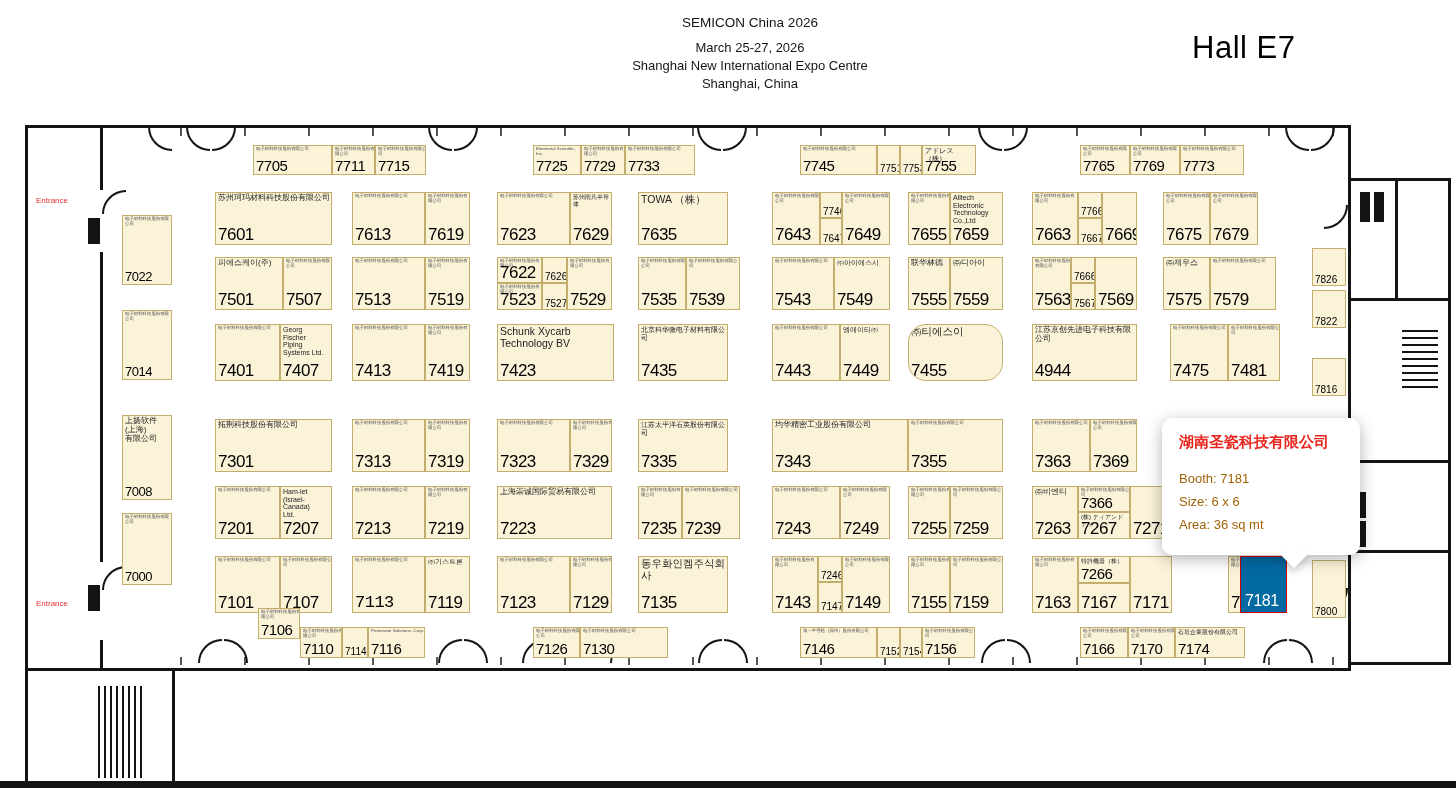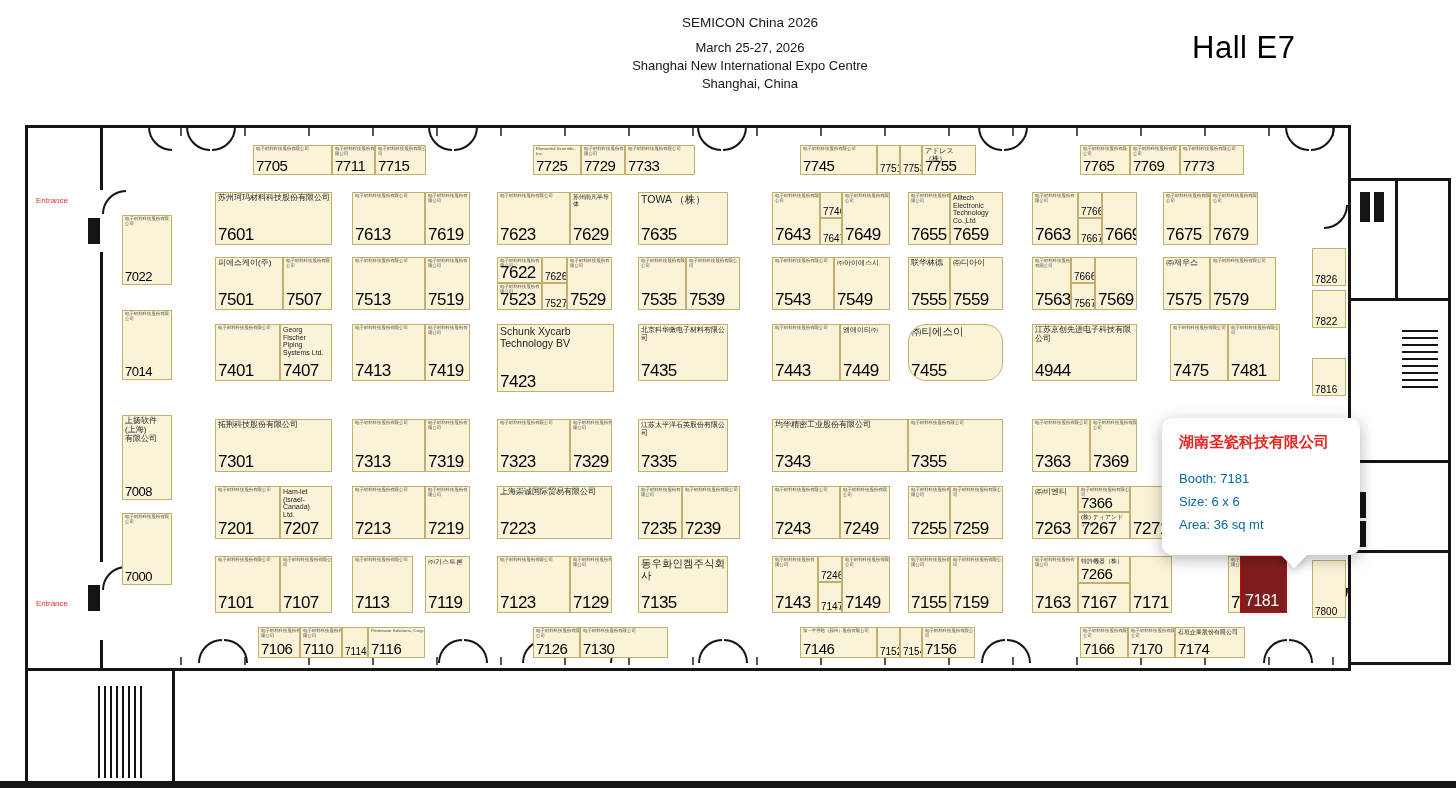--- a/index.html
+++ b/index.html
@@ -15,34 +15,34 @@
   .panel{position:absolute;background:#141414;z-index:2;}
   .hatch-v{position:absolute;z-index:2;background:repeating-linear-gradient(90deg,#141414 0 2px,transparent 2px 6px);}
   .hatch-h{position:absolute;z-index:2;background:repeating-linear-gradient(0deg,#141414 0 2px,transparent 2px 7px);}
   .ticks{position:absolute;z-index:0;background:repeating-linear-gradient(90deg,#2a2a2a 0 2px,transparent 2px 64px);opacity:.8;height:8px;}
   .door{position:absolute;width:24px;height:24px;border-left:2px solid #141414;border-bottom:2px solid #141414;
         border-bottom-left-radius:100%;box-sizing:border-box;z-index:2;background:transparent;}
   .dx{transform:scaleX(-1);} .dy{transform:scaleY(-1);} .dxy{transform:scale(-1,-1);}
   .dr{transform:rotate(90deg);} .dl{transform:rotate(-90deg);}
   
   .booth{position:absolute;background:#faf3d8;border:1px solid #c3ae6e;box-sizing:border-box;overflow:hidden;z-index:3;}
-  .booth.red{background:#7f1d1d;border-color:#d40000;}
+  .booth.red{background:#0369a1;border-color:#d40000;}
   .num{position:absolute;left:2px;bottom:0;line-height:1.05;color:#000;letter-spacing:-0.5px;white-space:nowrap;}
   .n-b{font-size:17px;} .n-m{font-size:15px;} .n-s{font-size:10px;letter-spacing:0;} .n-lc{font-size:13px;}
   .booth.red .num{color:#fff;font-size:16px;left:4px;bottom:2px;}
   .lab{position:absolute;left:2px;top:1px;right:1px;color:#222;line-height:1.1;white-space:pre-line;}
   .lab-l{font-size:10.5px;} .lab-m{font-size:8px;} .lab-s{font-size:7px;} .lab-xs{font-size:6px;}
   .lab-t{font-size:8px;transform:scale(.55);transform-origin:0 0;width:180%;color:#4a4a4a;}
   
   .entrance{position:absolute;color:#e03131;font-size:8px;z-index:3;width:60px;}
   
   #tooltip{position:absolute;left:1162px;top:418px;width:198px;box-sizing:border-box;background:#fff;border-radius:10px;
            padding:15px 17px 19px 17px;box-shadow:0 4px 16px rgba(0,0,0,.30);z-index:10;}
   #tooltip .tt-title{color:#e8251f;font-weight:bold;font-size:15px;margin-bottom:16px;white-space:nowrap;}
-  #tooltip .tt-line{color:#0369a1;font-size:13px;line-height:1.75;}
+  #tooltip .tt-line{color:#a16207;font-size:13px;line-height:1.75;}
   #tt-tail{position:absolute;left:122px;bottom:-9px;width:20px;height:20px;background:#fff;transform:rotate(45deg);
            box-shadow:4px 4px 6px rgba(0,0,0,.12);z-index:9;}
 </style>
 </head>
 <body>
 
 <div id="header">
   <div class="h-line1">SEMICON China 2026</div>
   <div>March 25-27, 2026</div>
   <div>Shanghai New International Expo Centre</div>
@@ -322,21 +322,21 @@
       <div class="num n-b">7407</div>
     </div>
     <div class="booth" style="left: 352px; top: 324px; width: 73px; height: 57px;">
       <div class="lab lab-t">电子材料科技股份有限公司</div>
       <div class="num n-b">7413</div>
     </div>
     <div class="booth" style="left: 425px; top: 324px; width: 45px; height: 57px;">
       <div class="lab lab-t">电子材料科技股份有限公司</div>
       <div class="num n-b">7419</div>
     </div>
-    <div class="booth" style="left: 497px; top: 324px; width: 117px; height: 68px;">
+    <div class="booth" style="left: 497px; top: 324px; width: 117px; height: 57px;">
       <div class="lab lab-l">Schunk Xycarb
 Technology BV</div>
       <div class="num n-b">7423</div>
     </div>
     <div class="booth" style="left: 638px; top: 324px; width: 90px; height: 57px;">
       <div class="lab lab-s">北京科华微电子材料有限公司</div>
       <div class="num n-b">7435</div>
     </div>
     <div class="booth" style="left: 772px; top: 324px; width: 68px; height: 57px;">
       <div class="lab lab-t">电子材料科技股份有限公司</div>
@@ -467,21 +467,21 @@
       <div class="num n-b">7271</div>
     </div>
     <div class="booth" style="left: 215px; top: 556px; width: 65px; height: 57px;">
       <div class="lab lab-t">电子材料科技股份有限公司</div>
       <div class="num n-b">7101</div>
     </div>
     <div class="booth" style="left: 280px; top: 556px; width: 52px; height: 57px;">
       <div class="lab lab-t">电子材料科技股份有限公司</div>
       <div class="num n-b">7107</div>
     </div>
-    <div class="booth" style="left: 352px; top: 556px; width: 61px; height: 57px;">
+    <div class="booth" style="left: 352px; top: 556px; width: 73px; height: 57px; font-family: Liberation Mono, monospace;">
       <div class="lab lab-t">电子材料科技股份有限公司</div>
       <div class="num n-b">7113</div>
     </div>
     <div class="booth" style="left: 425px; top: 556px; width: 45px; height: 57px;">
       <div class="lab lab-s">㈜기스트론</div>
       <div class="num n-b">7119</div>
     </div>
     <div class="booth" style="left: 497px; top: 556px; width: 73px; height: 57px;">
       <div class="lab lab-t">电子材料科技股份有限公司</div>
       <div class="num n-b">7123</div>
@@ -533,21 +533,21 @@
     <div class="booth" style="left: 1197px; top: 556px; width: 43px; height: 57px; margin-left: 31px;">
       <div class="lab lab-t">电子材料科技股份有限公司</div>
       <div class="num n-b">7177</div>
     </div>
     <div class="booth red" style="left: 1240px; top: 556px; width: 47px; height: 57px;">
       <div class="num n-b">7181</div>
     </div>
     <div class="booth" style="left: 1312px; top: 560px; width: 34px; height: 58px;">
       <div class="num n-s">7800</div>
     </div>
-    <div class="booth" style="left: 258px; top: 627px; width: 42px; height: 31px; padding-left: 36px;">
+    <div class="booth" style="left: 258px; top: 608px; width: 42px; height: 31px; padding-left: 36px;">
       <div class="lab lab-t">电子材料科技股份有限公司</div>
       <div class="num n-m">7106</div>
     </div>
     <div class="booth" style="left: 300px; top: 627px; width: 42px; height: 31px;">
       <div class="lab lab-t">电子材料科技股份有限公司</div>
       <div class="num n-m">7110</div>
     </div>
     <div class="booth" style="left: 342px; top: 627px; width: 26px; height: 31px;">
       <div class="num n-s">7114</div>
     </div>

